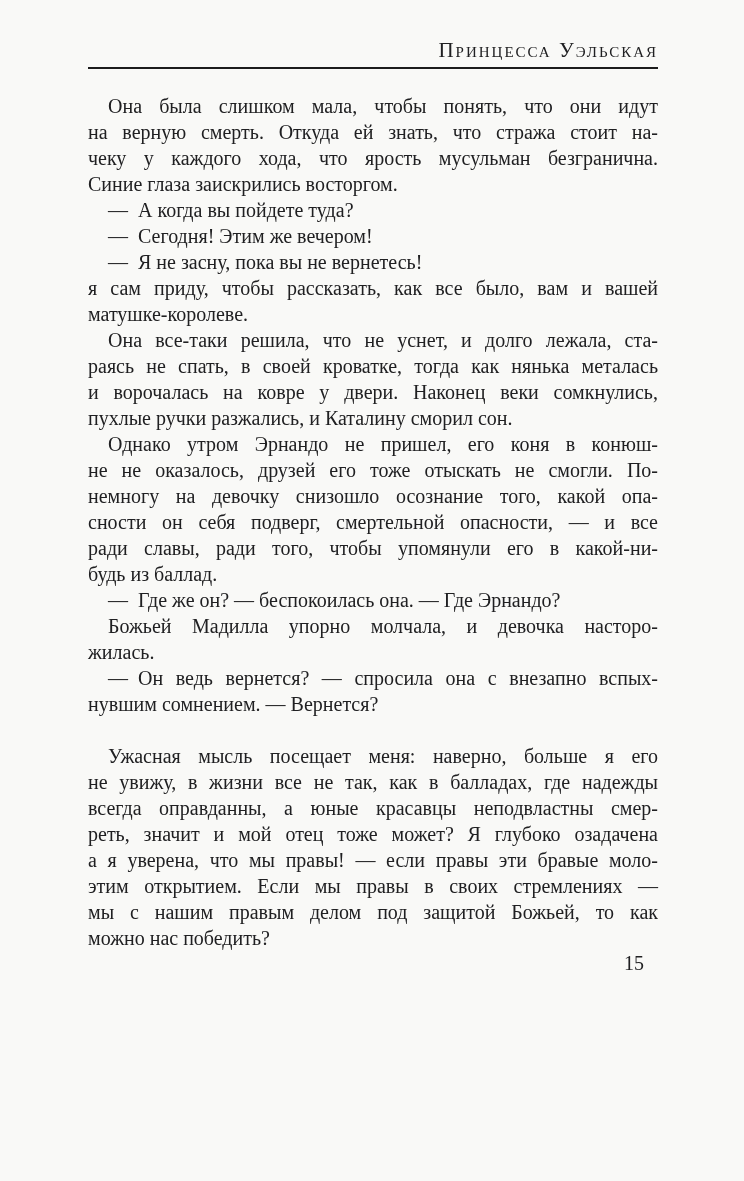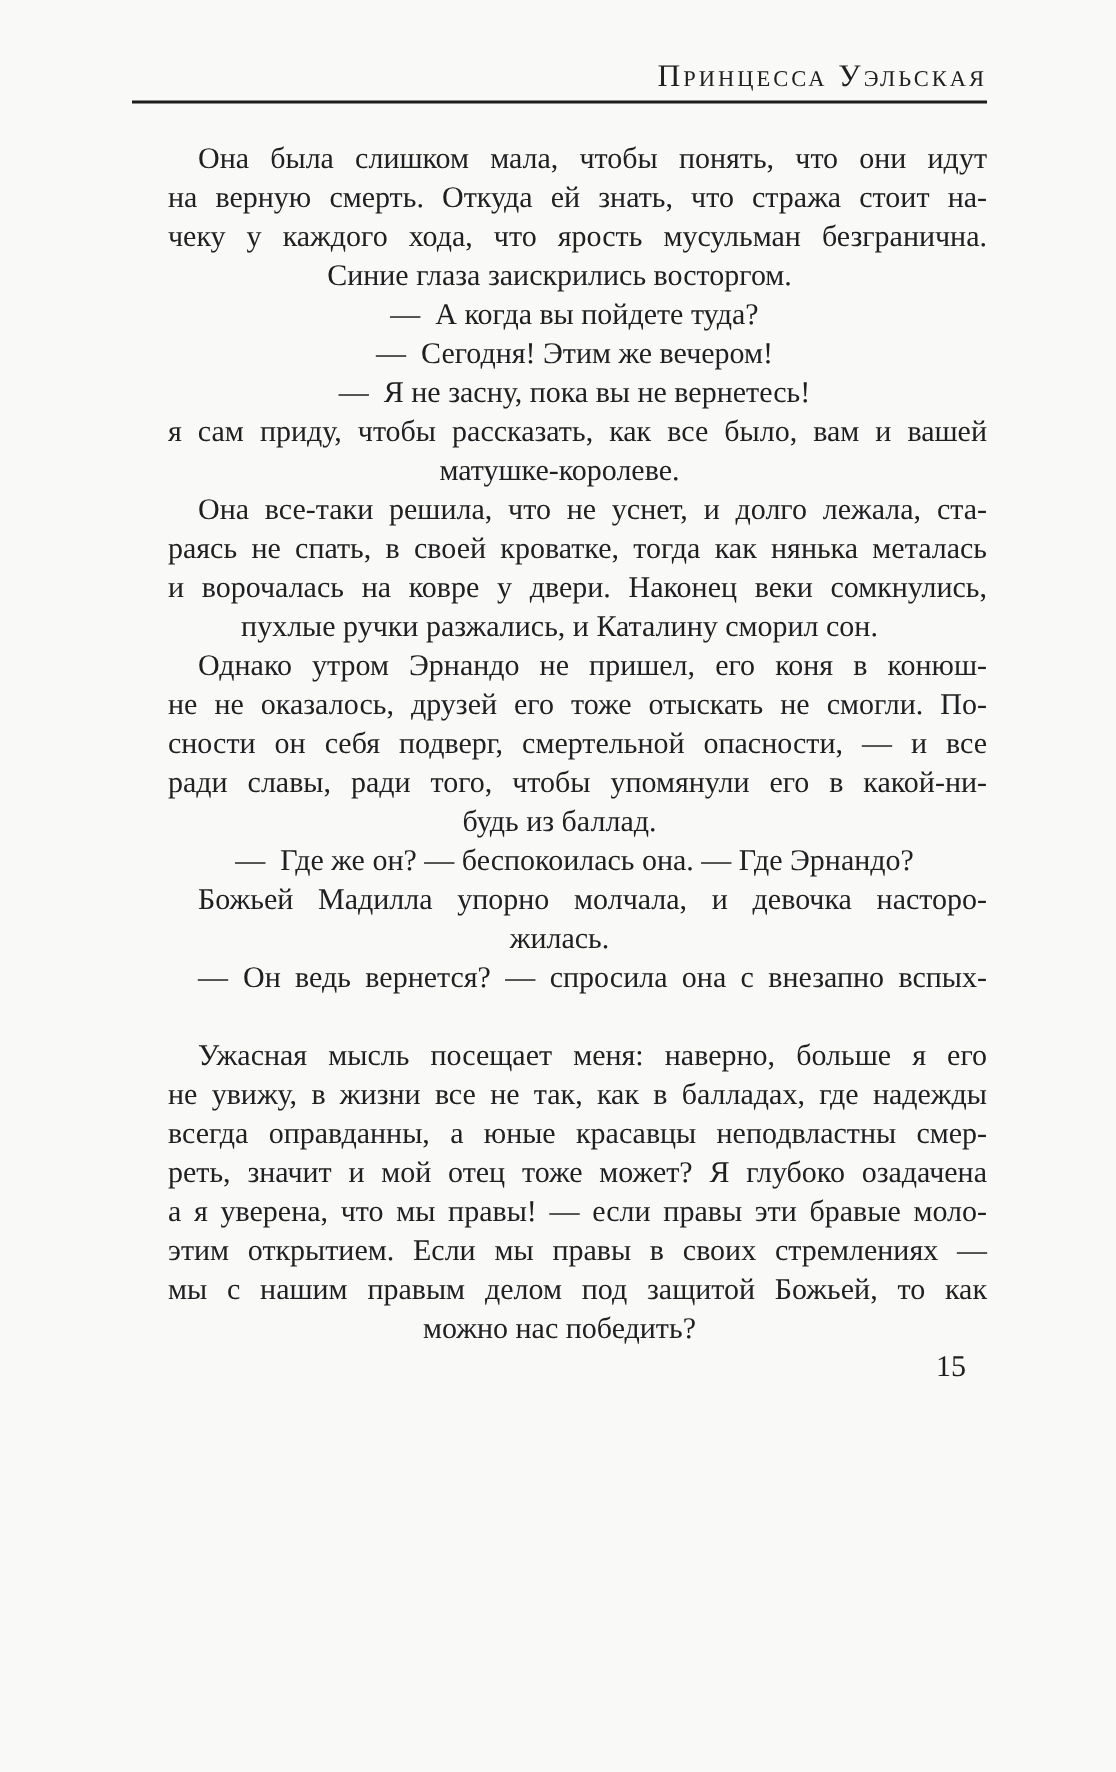--- a/index.html
+++ b/index.html
@@ -46,27 +46,26 @@
   }
   .body-text {
     margin-top: 24px;
     font-size: 20px;
     line-height: 26px;
     color: var(--ink);
   }
   .para { margin: 0; }
   .para.section-break { margin-top: 26px; }
   .line {
-    text-align: center;
+    text-align: left;
     white-space: normal;
   }
   .line.just {
     text-align: justify;
     text-align-last: justify;
-    margin-left: 24px;
   }
   .line.first {
     text-indent: 20px;
   }
   .page-footer {
     text-align: right;
     padding-right: 14px;
     font-size: 20px;
     line-height: 24px;
   }
@@ -102,33 +101,35 @@
         </div>
         <div class="para">
           <div class="line first just">Она все-таки решила, что не уснет, и долго лежала, ста-</div>
           <div class="line just">раясь не спать, в своей кроватке, тогда как нянька металась</div>
           <div class="line just">и ворочалась на ковре у двери. Наконец веки сомкнулись,</div>
           <div class="line">пухлые ручки разжались, и Каталину сморил сон.</div>
         </div>
         <div class="para">
           <div class="line first just">Однако утром Эрнандо не пришел, его коня в конюш-</div>
           <div class="line just">не не оказалось, друзей его тоже отыскать не смогли. По-</div>
+          <div class="line just">немногу на девочку снизошло осознание того, какой опа-</div>
           <div class="line just">сности он себя подверг, смертельной опасности, — и все</div>
           <div class="line just">ради славы, ради того, чтобы упомянули его в какой-ни-</div>
           <div class="line">будь из баллад.</div>
         </div>
         <div class="para">
           <div class="line first">— Где же он? — беспокоилась она. — Где Эрнандо?</div>
         </div>
         <div class="para">
           <div class="line first just">Божьей Мадилла упорно молчала, и девочка насторо-</div>
           <div class="line">жилась.</div>
         </div>
         <div class="para">
           <div class="line first just">— Он ведь вернется? — спросила она с внезапно вспых-</div>
+          <div class="line">нувшим сомнением. — Вернется?</div>
         </div>
         <div class="para section-break">
           <div class="line first just">Ужасная мысль посещает меня: наверно, больше я его</div>
           <div class="line just">не увижу, в жизни все не так, как в балладах, где надежды</div>
           <div class="line just">всегда оправданны, а юные красавцы неподвластны смер-</div>
           <div class="line just">реть, значит и мой отец тоже может? Я глубоко озадачена</div>
           <div class="line just">а я уверена, что мы правы! — если правы эти бравые моло-</div>
           <div class="line just">этим открытием. Если мы правы в своих стремлениях —</div>
           <div class="line just">мы с нашим правым делом под защитой Божьей, то как</div>
           <div class="line">можно нас победить?</div>

